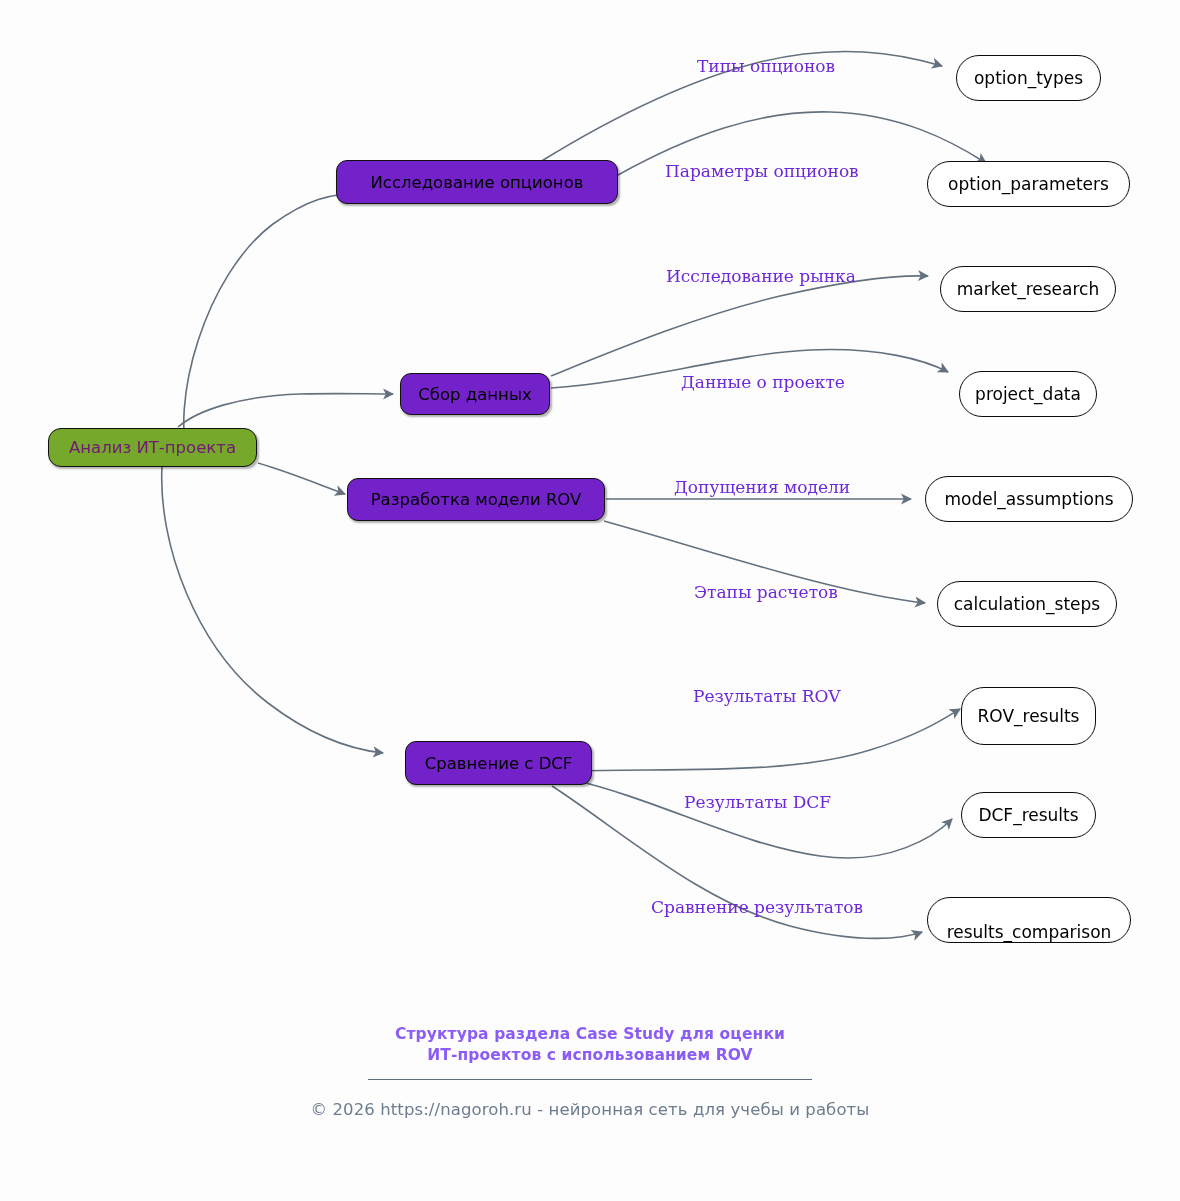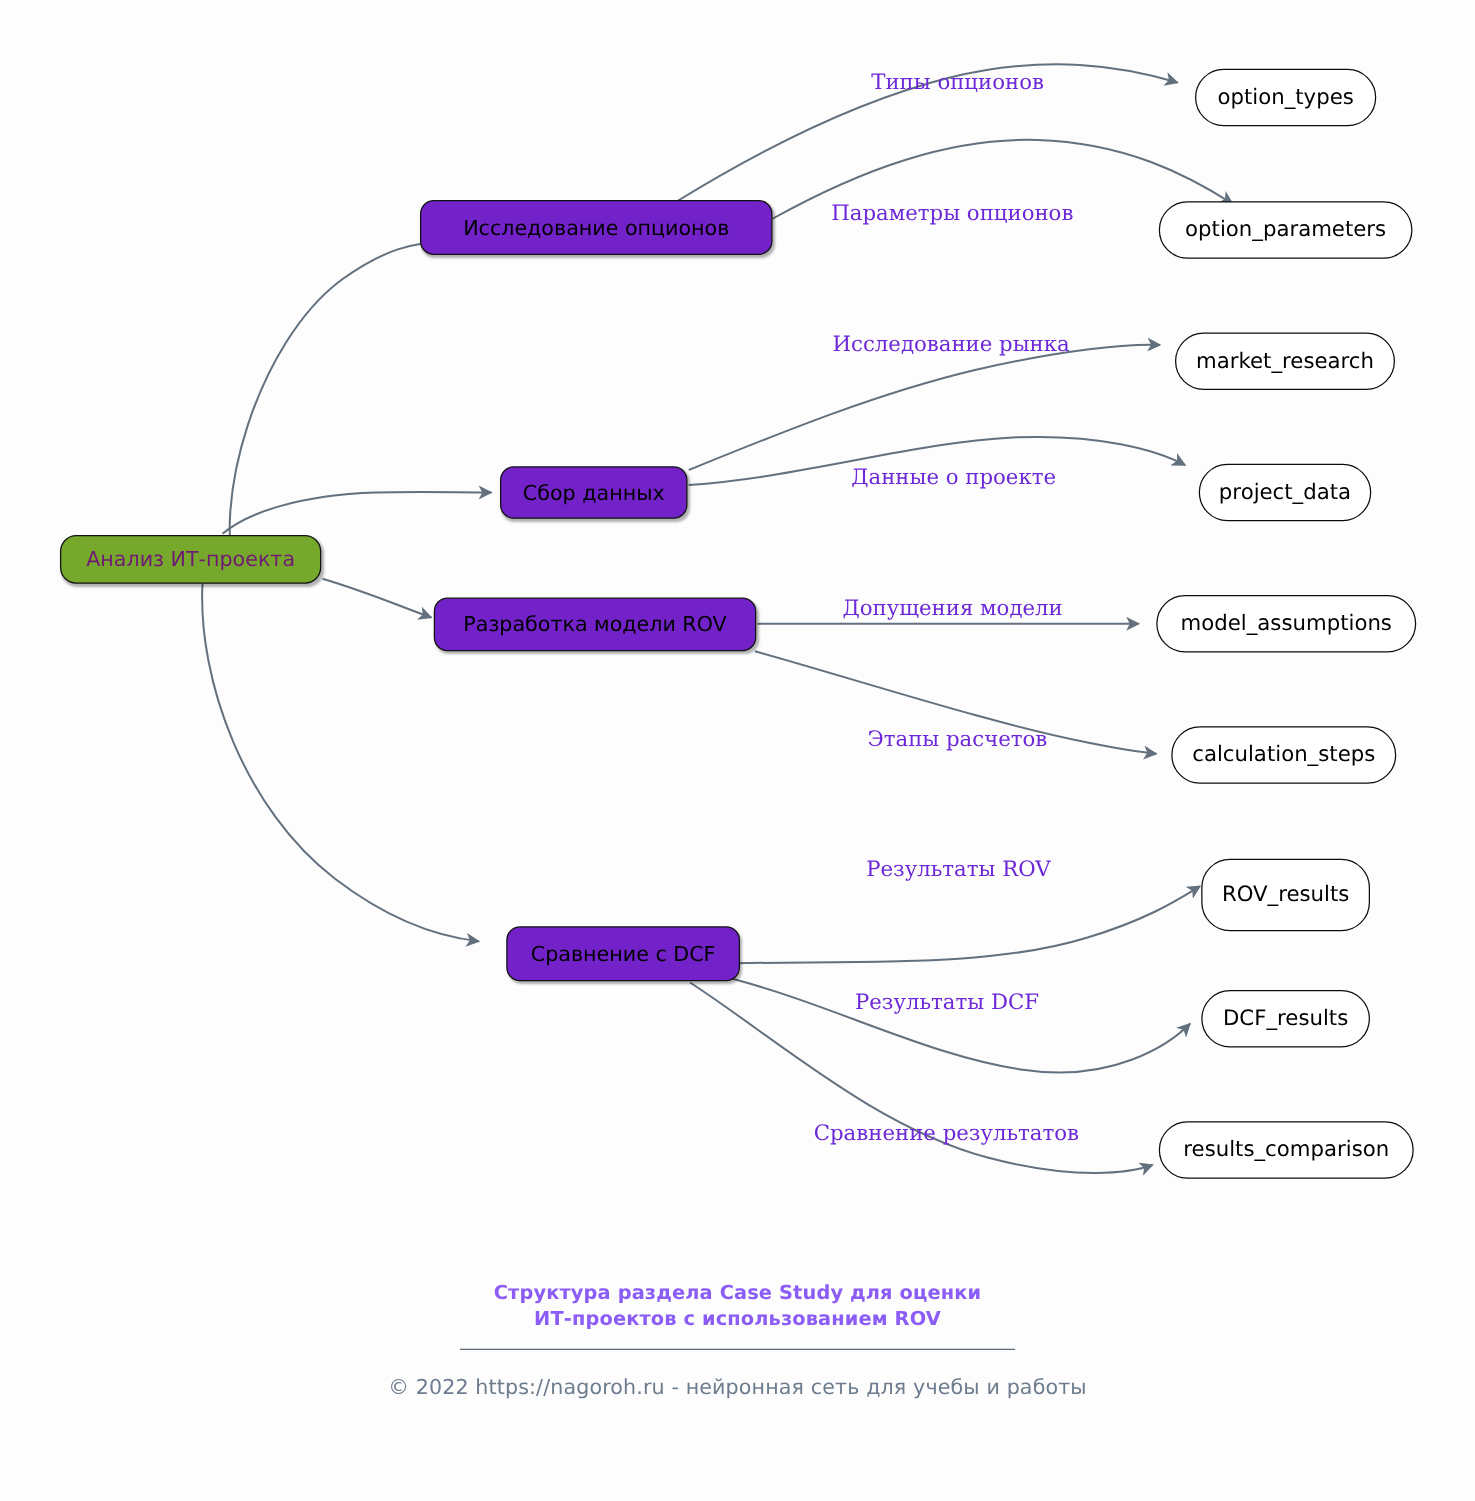--- a/index.html
+++ b/index.html
@@ -160,21 +160,21 @@
       </div>
       <div class="node node-leaf" style="left: 937px; top: 581px; width: 180px; height: 46px;">
         <span>calculation_steps</span>
       </div>
       <div class="node node-leaf" style="left: 961px; top: 687px; width: 135px; height: 58px; justify-content: center;">
         <span>ROV_results</span>
       </div>
       <div class="node node-leaf" style="left: 961px; top: 792px; width: 135px; height: 46px;">
         <span>DCF_results</span>
       </div>
-      <div class="node node-leaf" style="left: 927px; top: 897px; width: 204px; height: 46px;">
+      <div class="node node-leaf" style="left: 927px; top: 897px; width: 204px; height: 46px; align-items: flex-end;">
         <span>results_comparison</span>
       </div>
     </div>
   <div id="labels-layer">
       <div class="edge-label" style="left: 697px; top: 56px;">Типы опционов</div>
       <div class="edge-label" style="left: 665px; top: 161px;">Параметры опционов</div>
       <div class="edge-label" style="left: 666px; top: 266px;">Исследование рынка</div>
       <div class="edge-label" style="left: 681px; top: 372px;">Данные о проекте</div>
       <div class="edge-label" style="left: 674px; top: 477px;">Допущения модели</div>
       <div class="edge-label" style="left: 694px; top: 582px;">Этапы расчетов</div>
@@ -182,16 +182,16 @@
       <div class="edge-label" style="left: 684px; top: 792px;">Результаты DCF</div>
       <div class="edge-label" style="left: 651px; top: 897px;">Сравнение результатов</div>
     </div>
 
   <div id="footer" style="top:1024px;">
     <div class="footer-title">
       <div>Структура раздела Case Study для оценки</div>
       <div>ИТ-проектов с использованием ROV</div>
     </div>
     <div class="footer-rule"></div>
-    <div class="footer-copy">© 2022 https://nagoroh.ru - нейронная сеть для учебы и работы</div>
+    <div class="footer-copy">© 2026 https://nagoroh.ru - нейронная сеть для учебы и работы</div>
   </div>
 
 </div>
 
 </body></html>

